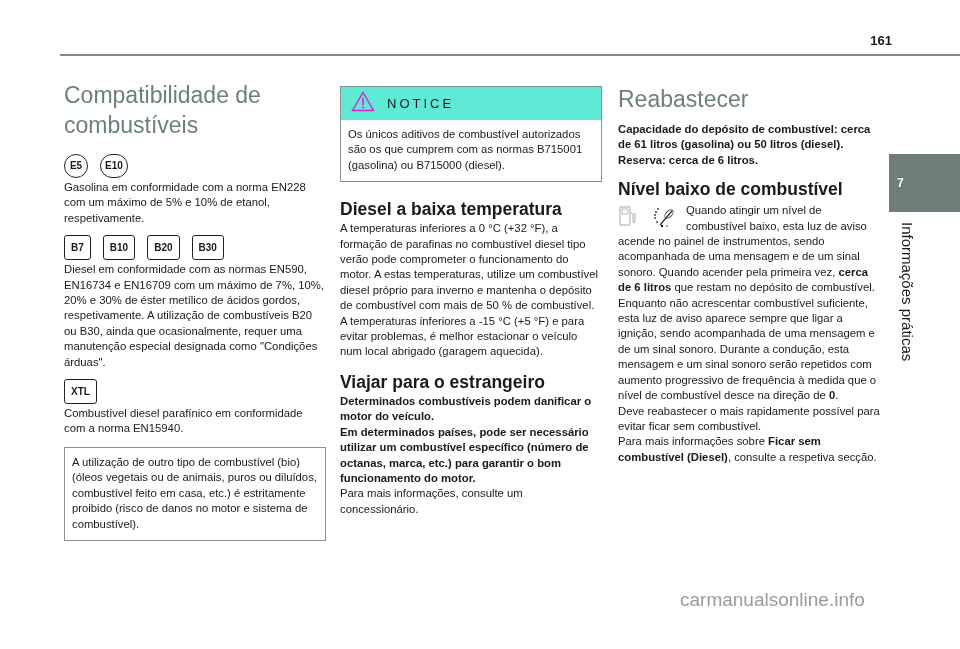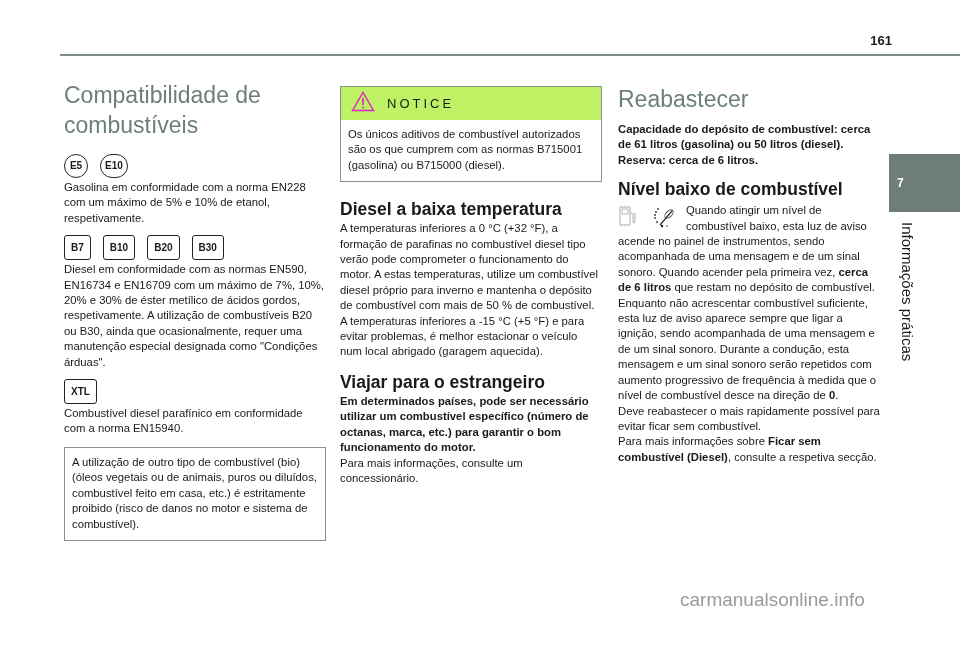--- a/index.html
+++ b/index.html
@@ -21,21 +21,21 @@
   .h-big { font-size: 23px; line-height: 30px; color: #6c7f7c; font-weight: normal; }
   .h-mid { font-size: 17.5px; font-weight: bold; line-height: 20px; color: #1a1a1a; }
   .bold { font-weight: bold; }
   p { margin: 0; }
 
   .badges { display: flex; gap: 12px; margin-top: 14px; margin-bottom: 2px; }
   .badge-round { height: 24px; border: 1.6px solid #222; border-radius: 12px; padding: 0 4px; font-size: 10px; font-weight: bold; display: flex; align-items: center; justify-content: center; min-width: 24px; }
   .badge-square { height: 25px; border: 1.6px solid #222; border-radius: 3px; padding: 0 6px; font-size: 10px; font-weight: bold; display: flex; align-items: center; justify-content: center; min-width: 26px; }
 
   .box { border: 1.2px solid #8a9290; margin-top: 10px; }
-  .box-head { background: #bef264; height: 33px; display: flex; align-items: center; padding-left: 10px; gap: 12px; }
+  .box-head { background: #5eead4; height: 33px; display: flex; align-items: center; padding-left: 10px; gap: 12px; }
   .box-head span.t { font-size: 13px; letter-spacing: 3px; }
   .box-body { padding: 7px 6px 8px 7px; }
   .warn-title { font-weight: bold; }
 
   .fuel-icons { float: left; display: flex; gap: 14px; margin-right: 8px; margin-top: 2px; }
 </style>
 </head>
 <body>
 
 <div class="page-number">161</div>
@@ -86,20 +86,21 @@
       <span class="t">NOTICE</span>
     </div>
     <div class="box-body">Os únicos aditivos de combustível autorizados são os que cumprem com as normas B715001 (gasolina) ou B715000 (diesel).</div>
   </div>
 
   <h2 class="h-mid" style="margin-top:17px;margin-bottom:2px;">Diesel a baixa temperatura</h2>
   <p>A temperaturas inferiores a 0 °C (+32 °F), a formação de parafinas no combustível diesel tipo verão pode comprometer o funcionamento do motor. A estas temperaturas, utilize um combustível diesel próprio para inverno e mantenha o depósito de combustível com mais de 50 % de combustível.</p>
   <p>A temperaturas inferiores a -15 °C (+5 °F) e para evitar problemas, é melhor estacionar o veículo num local abrigado (garagem aquecida).</p>
 
   <h2 class="h-mid" style="margin-top:12px;margin-bottom:2px;">Viajar para o estrangeiro</h2>
+  <p class="bold">Determinados combustíveis podem danificar o motor do veículo.</p>
   <p class="bold">Em determinados países, pode ser necessário utilizar um combustível específico (número de octanas, marca, etc.) para garantir o bom funcionamento do motor.</p>
   <p>Para mais informações, consulte um concessionário.</p>
 </div>
 
 <div class="col col3">
   <h1 class="h-big" style="margin-bottom:8px;">Reabastecer</h1>
   <p class="bold">Capacidade do depósito de combustível: cerca de 61 litros (gasolina) ou 50 litros (diesel).</p>
   <p class="bold">Reserva: cerca de 6 litros.</p>
 
   <h2 class="h-mid" style="margin-top:11px;margin-bottom:4px;">Nível baixo de combustível</h2>

